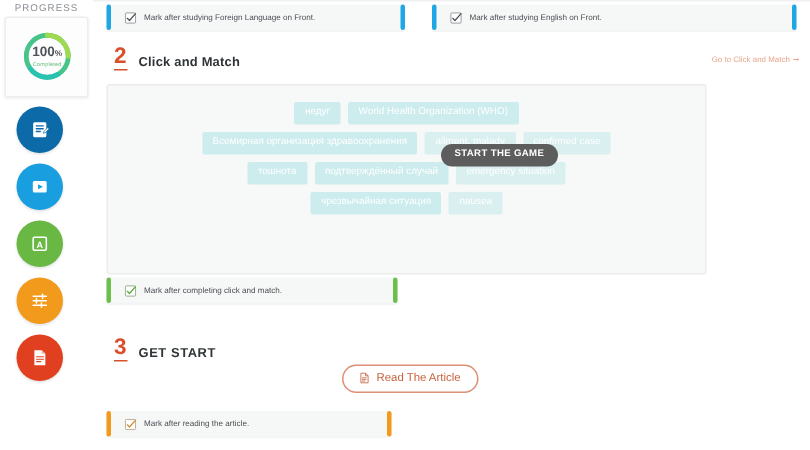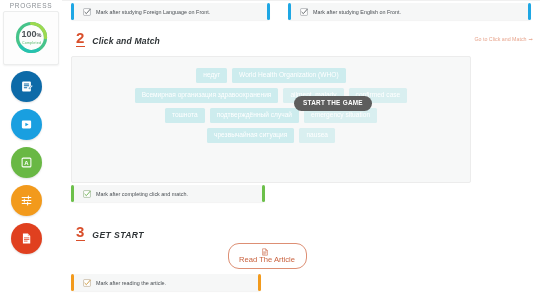--- a/index.html
+++ b/index.html
@@ -153,21 +153,20 @@
     padding-bottom: 1px;
     padding-right: 1px;
   }
   .sec-title {
     margin-left: 7px;
     font-size: 8.6px;
     font-weight: bold;
     color: #2f3437;
     letter-spacing: 0.15px;
     padding-bottom: 1px;
-    font-style: italic;
   }
   .sec-title.caps { letter-spacing: 0.4px; }
 
   #goto-link {
     position: absolute;
     right: 8px;
     top: 36px;
     font-size: 5.3px;
     color: #e8a68f;
     white-space: nowrap;
@@ -229,21 +228,20 @@
     position: absolute;
     left: 166px;
     top: 243px;
     display: flex;
     align-items: center;
     border: 1px solid #dd8f74;
     border-radius: 11px;
     padding: 4px 11px 4.5px 10px;
     background: #ffffff;
     box-sizing: border-box;
-    flex-direction: column;
   }
   #read-btn .doc-ic {
     width: 8px;
     height: 8px;
     margin-right: 4px;
     flex: 0 0 auto;
   }
   #read-btn .doc-ic svg { display: block; }
   #read-btn .lbl {
     font-size: 7.6px;

